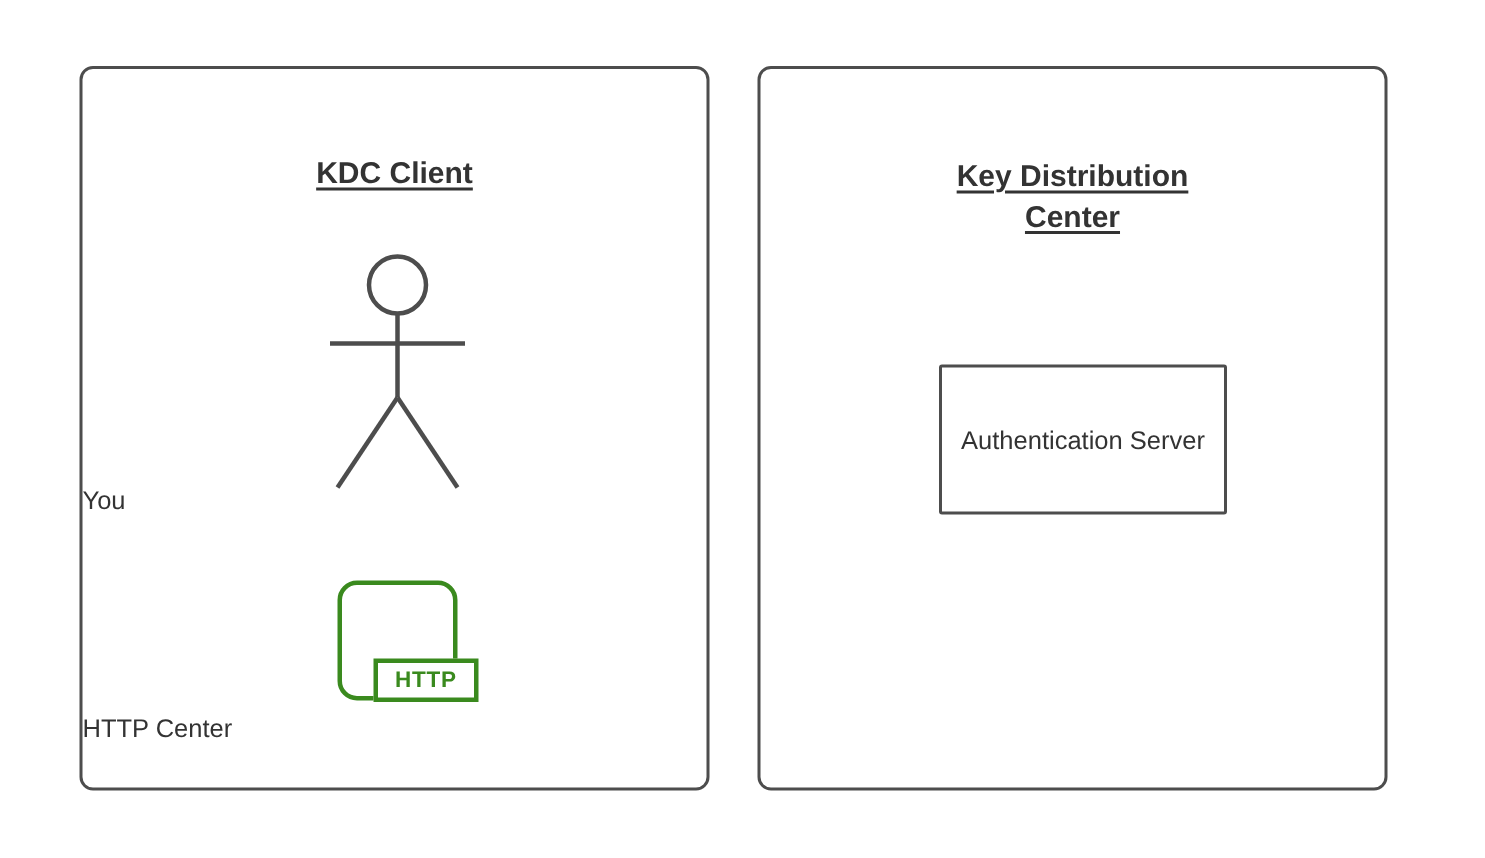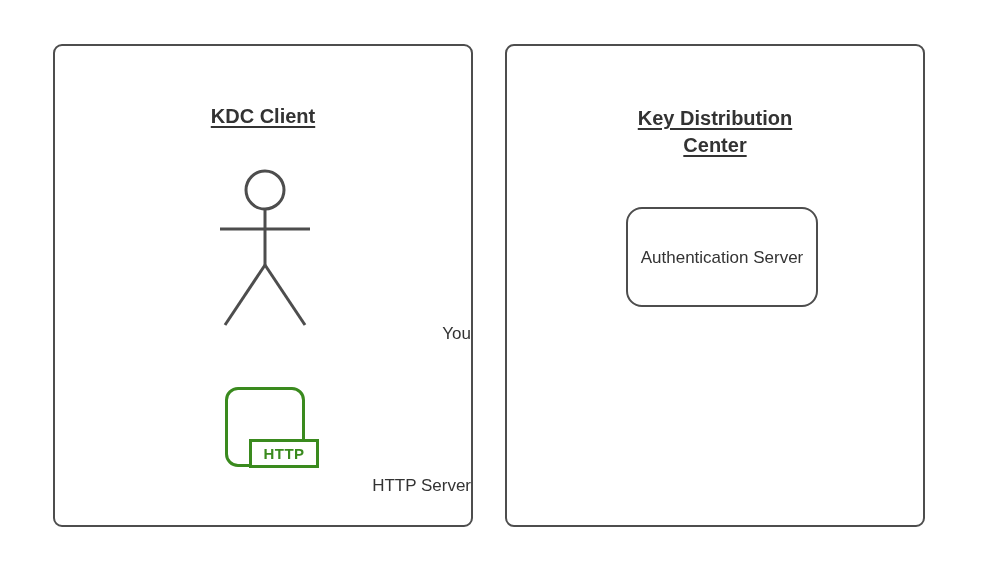--- a/index.html
+++ b/index.html
@@ -24,39 +24,39 @@
     text-decoration:underline;text-decoration-thickness:2px;text-underline-offset:3px;
     color:var(--text);
   }
   #left-title{top:57px;}
   #right-title{top:43px;padding:0 108px;margin-top:16px;}
   .stick-figure{
     position:absolute;left:164px;top:123px;width:92px;height:158px;
     color:var(--stroke);
   }
   .caption{
-    position:absolute;left:0;width:100%;text-align:right;
+    position:absolute;left:0;width:100%;text-align:left;
     font-size:17px;line-height:22px;color:var(--text);
   }
   #actor-label{top:277px;}
   #service-label{top:429px;}
   .http-square{
     position:absolute;left:170px;top:341px;width:80px;height:80px;
     border:3px solid var(--green);border-radius:13px;background:var(--bg);
   }
   .http-badge{
     position:absolute;left:194px;top:393px;width:70px;height:29px;
     border:3px solid var(--green);background:var(--bg);
     display:flex;align-items:center;justify-content:center;
     font-size:15px;font-weight:bold;color:var(--green);letter-spacing:0.5px;
   }
   .node{
     position:absolute;left:119px;width:192px;height:100px;
-    border:2px solid var(--stroke);border-radius:16px;background:var(--bg);
-    display:flex;align-items:center;justify-content:center;
+    border:2px solid var(--stroke);border-radius:2px;background:var(--bg);
+    display:flex;align-items:center;justify-content:center;margin-top:36px;
   }
   #node-auth{top:161px;}
   #node-tgs{top:341px;}
   .node-label{
     display:inline-block;width:165px;text-align:center;
     font-size:17px;line-height:27px;color:var(--text);
   }
 </style>
 </head>
 <body>
@@ -72,21 +72,21 @@
       <line x1="1" y1="60" x2="91" y2="60"></line>
       <line x1="46" y1="96" x2="6" y2="156"></line>
       <line x1="46" y1="96" x2="86" y2="156"></line>
     </svg>
 
     <div class="caption" id="actor-label">You</div>
 
     <div class="http-square"></div>
     <div class="http-badge">HTTP</div>
 
-    <div class="caption" id="service-label">HTTP Server</div>
+    <div class="caption" id="service-label">HTTP Center</div>
   </section>
 
   <section class="panel" id="right-panel">
     <h2 class="panel-title" id="right-title">Key Distribution Center</h2>
 
     <div class="node" id="node-auth">
       <span class="node-label">Authentication Server</span>
     </div>
 
   </section>

